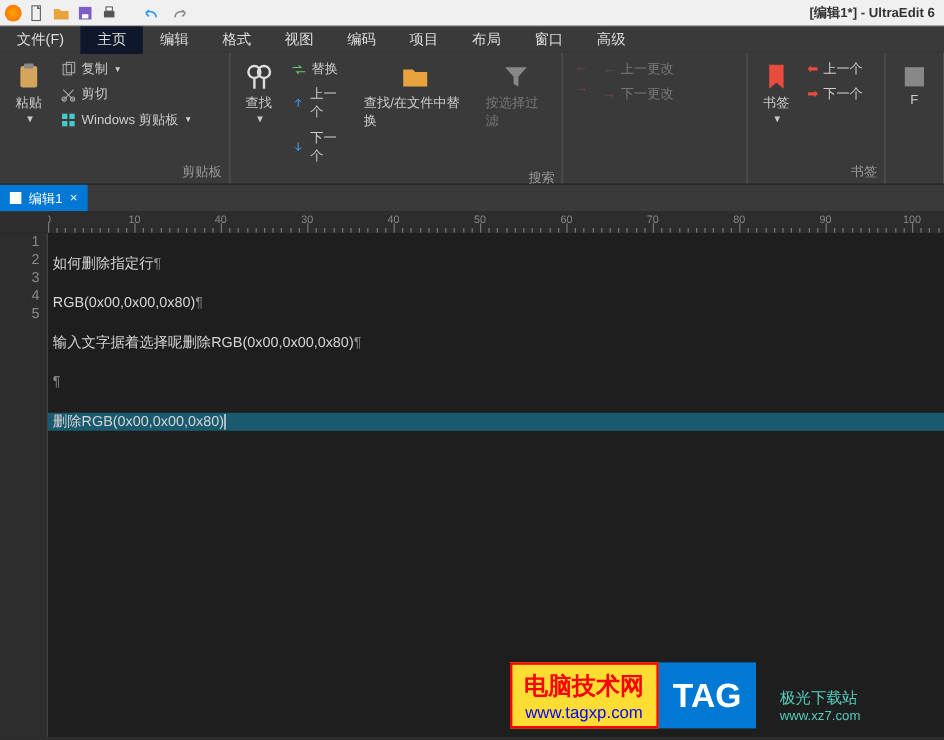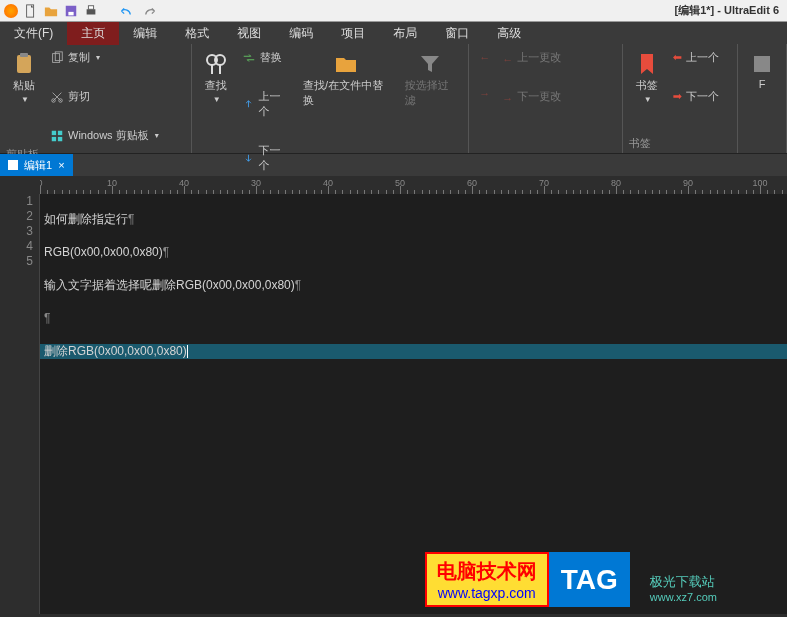--- a/index.html
+++ b/index.html
@@ -9,33 +9,33 @@
 .titlebar { height: 22px; background: #f0f0f0; display: flex; align-items: center; padding: 0 4px; border-bottom: 1px solid #999; }
 .titlebar .app-icon { width: 14px; height: 14px; border-radius: 50%; background: radial-gradient(circle, #ffa500, #ff6600); margin-right: 6px; }
 .toolbar-icons { display: flex; gap: 6px; }
 .toolbar-icons svg { width: 14px; height: 14px; }
 .title-text { margin-left: auto; margin-right: 4px; color: #333; font-size: 11px; font-weight: bold; }
 .undo-redo { display: flex; gap: 12px; margin-left: 20px; }
 
 
 .menutabs { height: 22px; background: #3a3a3a; display: flex; align-items: center; }
 .menutab { padding: 3px 14px; color: #ddd; font-size: 12px; cursor: pointer; }
-.menutab.active { background: #7f1d1d; }
+.menutab.active { background: #0f172a; }
 
 
 .ribbon { height: 110px; background: #3a3a3a; display: flex; border-bottom: 1px solid #222; }
 .ribbon-group { border-right: 1px solid #555; display: flex; flex-direction: column; padding: 4px 6px 0 6px; }
 .ribbon-group-content { flex: 1; display: flex; align-items: flex-start; gap: 4px; }
-.ribbon-group-label { text-align: left; color: #999; font-size: 11px; padding: 2px 0; }
+.ribbon-group-label { text-align: right; color: #999; font-size: 11px; padding: 2px 0; }
 .ribbon-btn-lg { display: flex; flex-direction: column; align-items: center; padding: 4px 6px; cursor: pointer; gap: 2px; }
 .ribbon-btn-lg svg { width: 24px; height: 24px; }
 .ribbon-btn-sm { display: flex; align-items: center; gap: 4px; padding: 2px 4px; cursor: pointer; color: #ccc; }
 .ribbon-btn-sm.disabled { color: #777; }
 .ribbon-btn-sm svg { width: 14px; height: 14px; }
-.ribbon-col { display: flex; flex-direction: column; gap: 20px; }
+.ribbon-col { display: flex; flex-direction: column; gap: 2px; }
 .dropdown-arrow { font-size: 8px; margin-left: 2px; }
 .red-arrow { color: #e74c3c; }
 
 
 .filetabs { height: 22px; background: #3a3a3a; display: flex; }
 .filetab { background: #0078d4; color: #fff; padding: 3px 8px; display: flex; align-items: center; gap: 6px; font-size: 11px; }
 .filetab .close { font-size: 11px; cursor: pointer; }
 
 
 .ruler { height: 18px; background: #2d2d2d; position: relative; color: #888; font-size: 9px; margin-left: 40px; overflow: hidden; }

